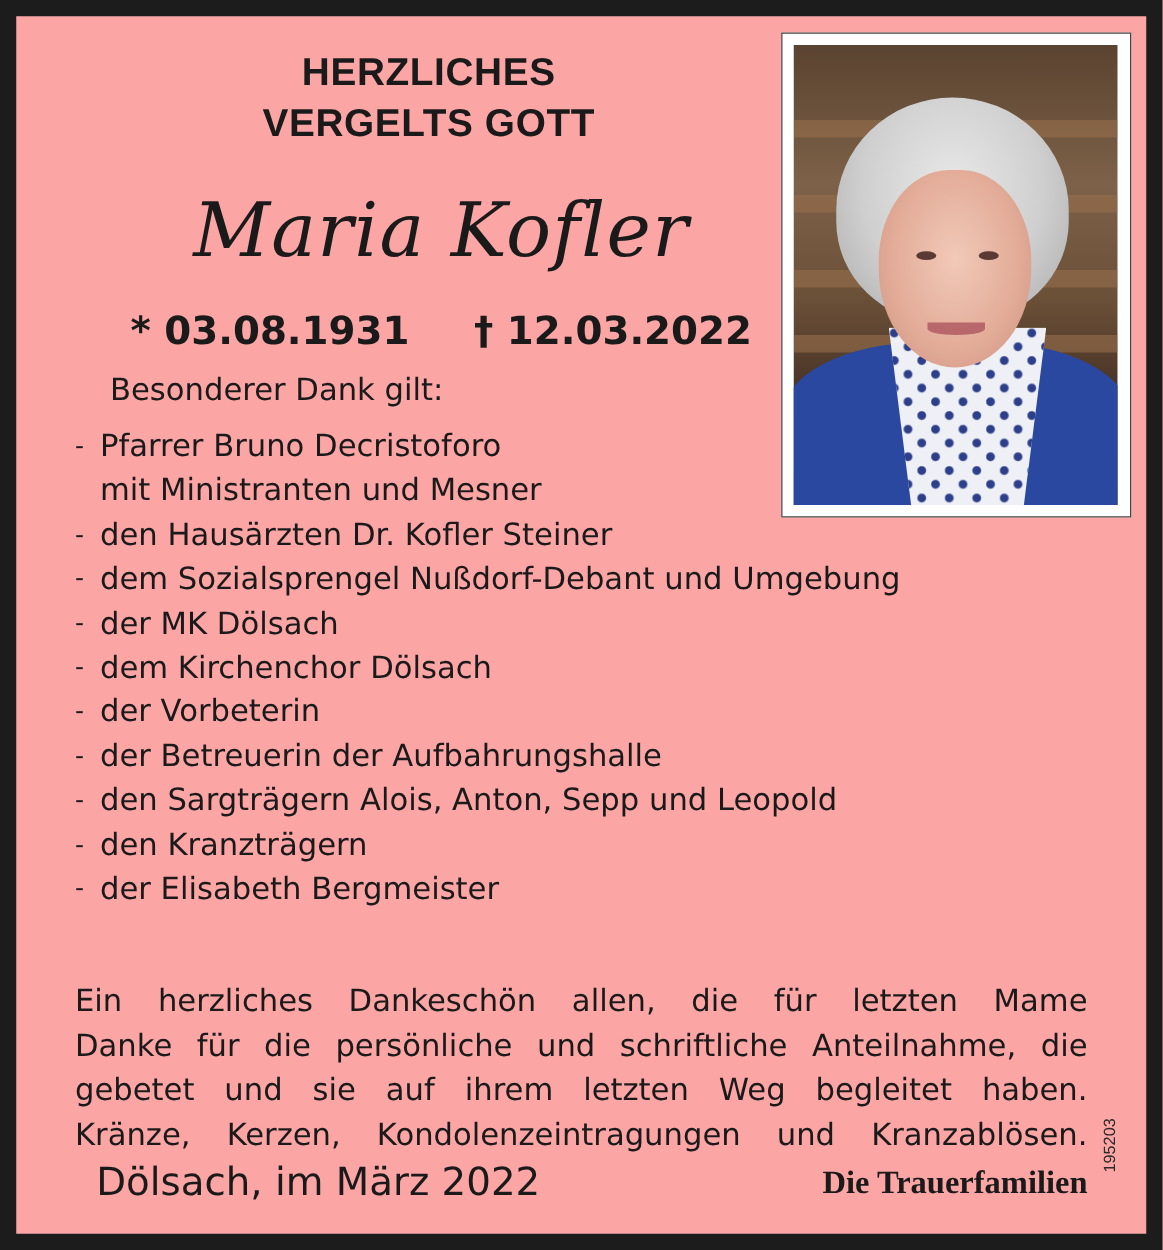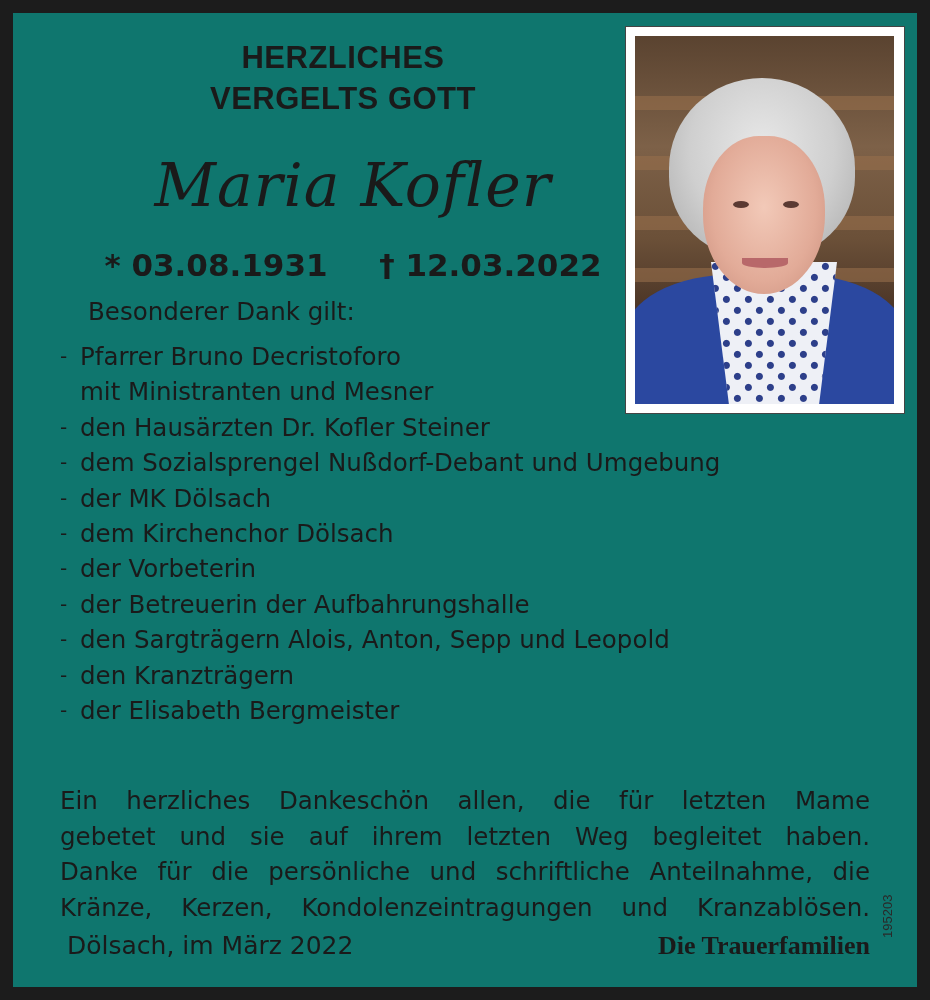--- a/index.html
+++ b/index.html
@@ -8,21 +8,21 @@
       background: #1c1c1c;
       position: relative;
       overflow: hidden;
       font-family: "DejaVu Sans", sans-serif;
       color: #1a1a1a;
     }
     .card {
       position: absolute;
       left: 13px; top: 13px;
       width: 904px; height: 974px;
-      background: #0f766e;
+      background: #fca5a5;
     }
     .heading {
       position: absolute;
       left: 100px; width: 460px;
       text-align: center;
       font-family: "Liberation Sans", sans-serif;
       font-weight: bold;
       font-size: 31px;
       line-height: 41px;
       top: 24px;
@@ -144,23 +144,23 @@
       font-family: "DejaVu Sans", sans-serif;
       font-size: 24.5px;
       line-height: 35.5px;
       text-align: justify;
       text-align-last: justify;
       color: #1a1a1a;
     }
     .closing span { display: block; }
     .place {
       position: absolute;
-      left: 54px; top: 915px;
-      font-family: "DejaVu Sans", sans-serif;
-      font-size: 25px;
+      left: 64px; top: 915px;
+      font-family: "DejaVu Sans", sans-serif;
+      font-size: 31px;
       line-height: 36px;
       color: #1a1a1a;
     }
     .signature {
       position: absolute;
       right: 47px; top: 915px;
       font-family: Liberation Serif, serif;
       font-weight: bold;
       font-size: 26px;
       line-height: 36px;
@@ -254,22 +254,22 @@
       <span>den Kranzträgern</span>
     </li>
     <li>
       <span class="dash">-</span>
       <span>der Elisabeth Bergmeister</span>
     </li>
   </ul>
 
   <div class="closing">
     <span>Ein herzliches Dankeschön allen, die für letzten Mame</span>
+    <span>Danke für die persönliche und schriftliche Anteilnahme, die</span>
     <span>gebetet und sie auf ihrem letzten Weg begleitet haben.</span>
-    <span>Danke für die persönliche und schriftliche Anteilnahme, die</span>
     <span>Kränze, Kerzen, Kondolenzeintragungen und Kranzablösen.</span>
   </div>
 
   <div class="place">Dölsach, im März 2022</div>
   <div class="signature">Die Trauerfamilien</div>
 </div>
 
 <div class="ad-id">195203</div>
 
 </body></html>

